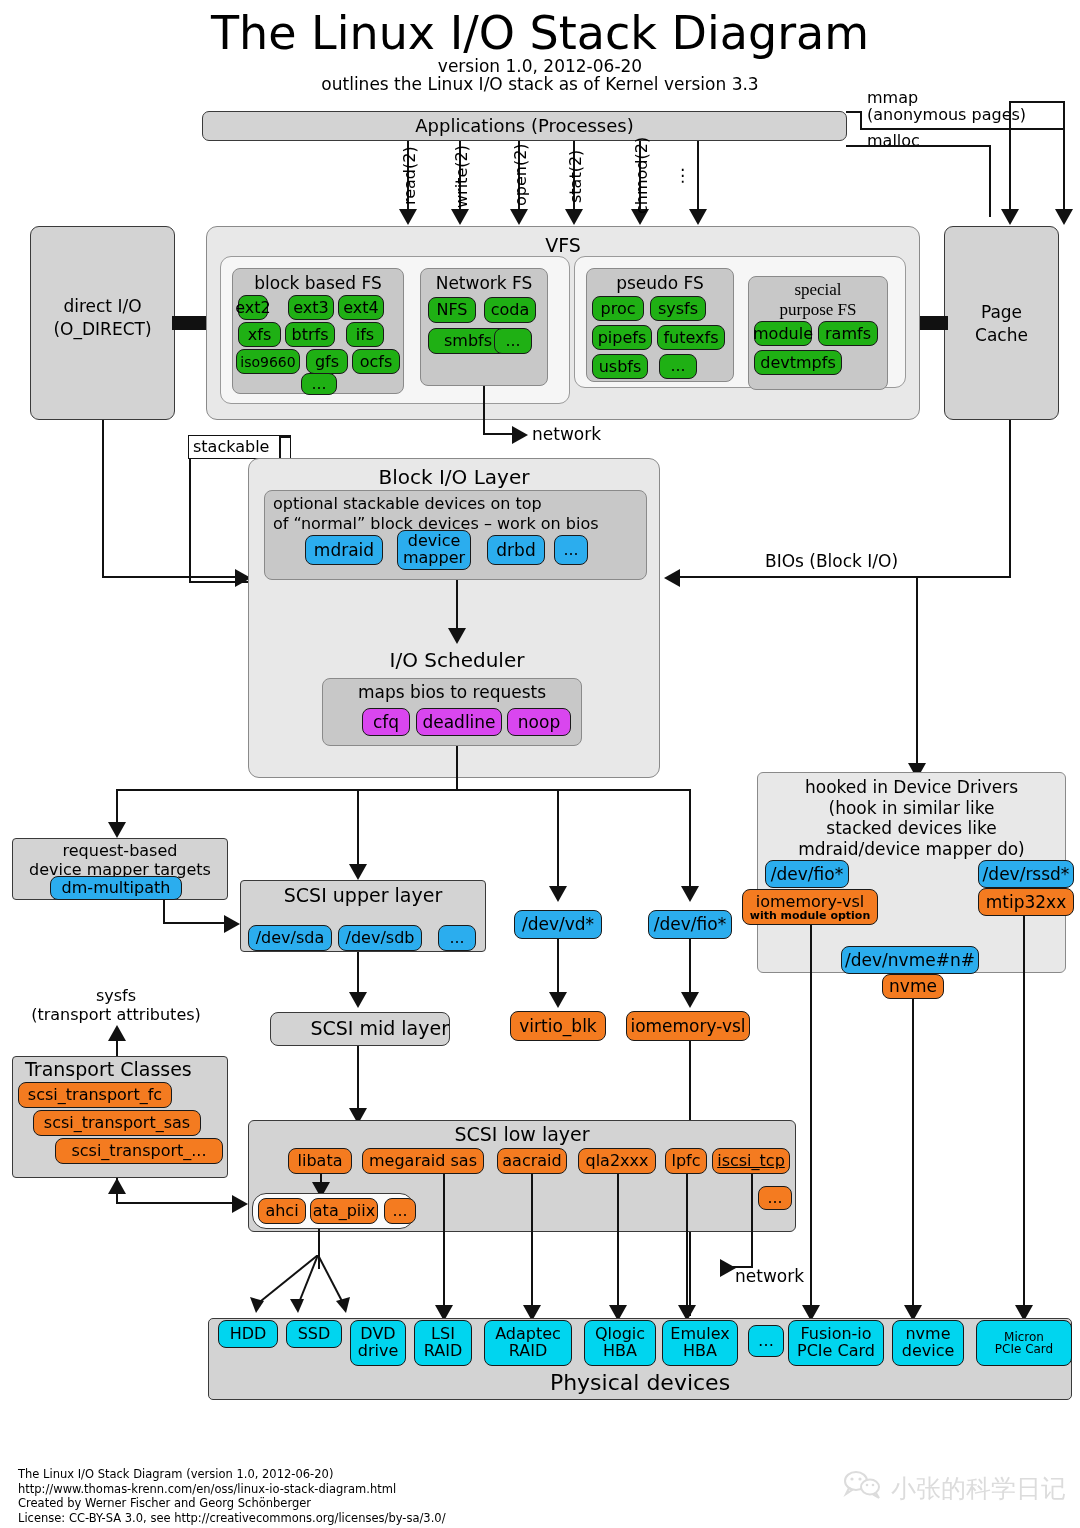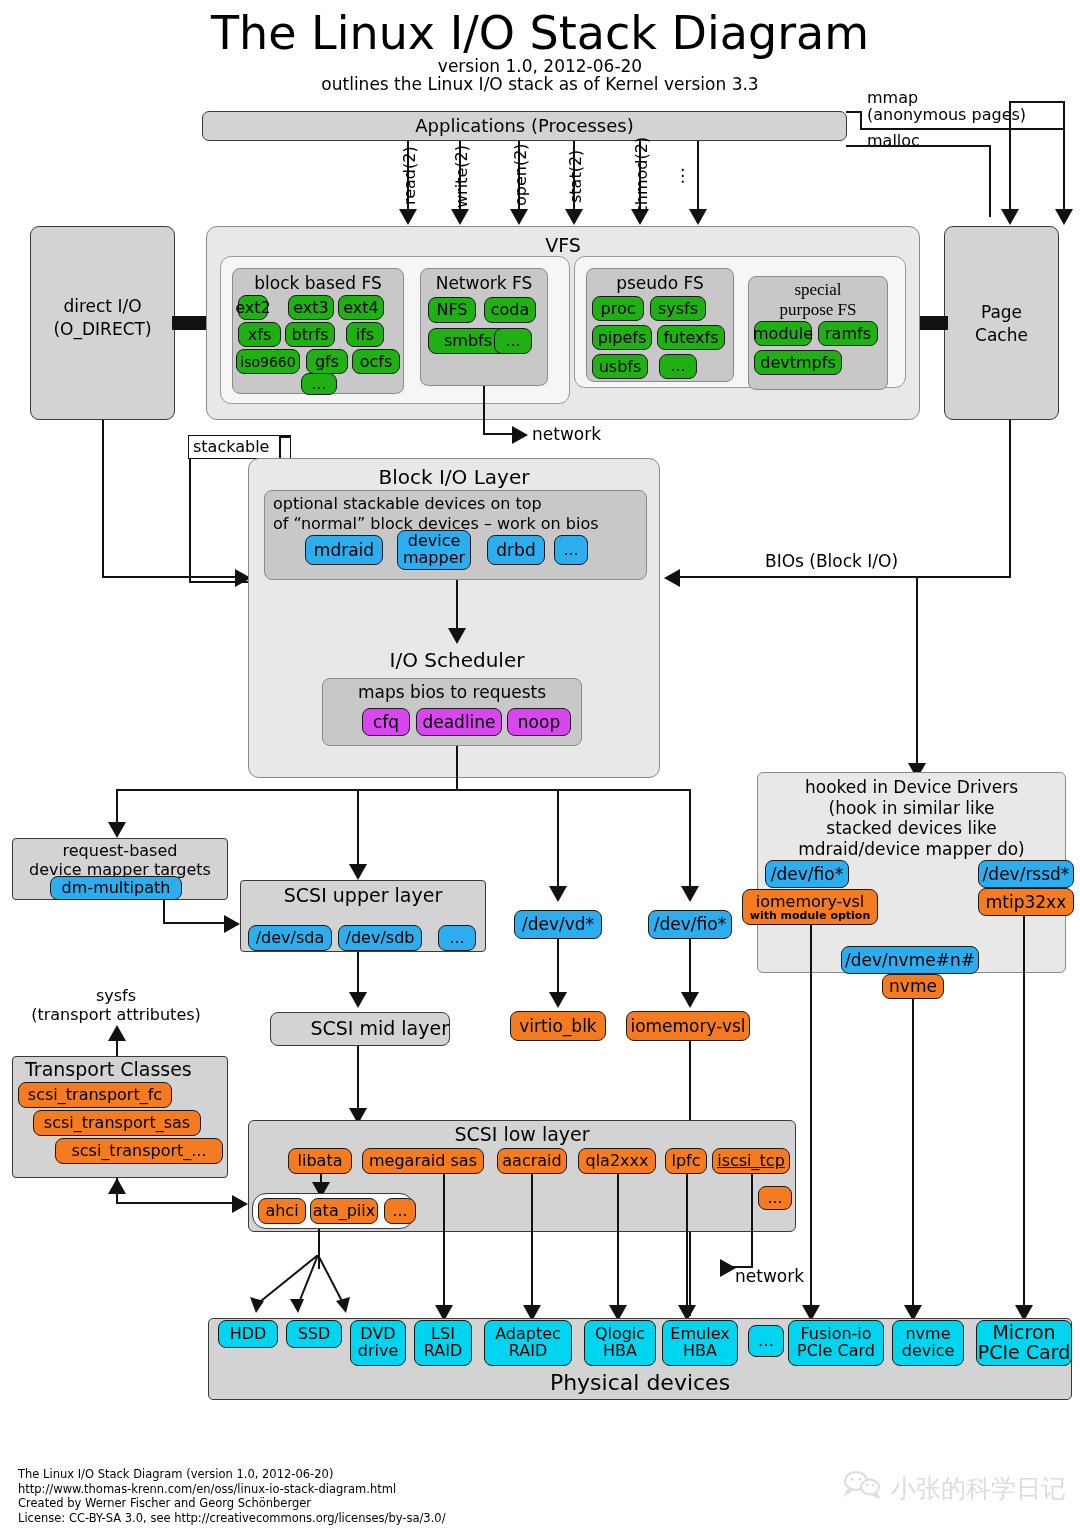--- a/index.html
+++ b/index.html
@@ -399,21 +399,21 @@
   </div>
   <div class="pill cyan" style="left:748px;top:1325px;width:36px;height:32px;font-size:16px;">…</div>
   <div class="pill cyan" style="left:788px;top:1320px;width:96px;height:46px;font-size:16px;flex-direction:column;line-height:1.04;">
     <span>Fusion-io</span>
     <span>PCIe Card</span>
   </div>
   <div class="pill cyan" style="left:892px;top:1320px;width:72px;height:46px;font-size:16px;flex-direction:column;line-height:1.04;">
     <span>nvme</span>
     <span>device</span>
   </div>
-  <div class="pill cyan" style="left:976px;top:1320px;width:96px;height:46px;font-size:19px;flex-direction:column;line-height:1.04;">
+  <div class="pill cyan" style="left:976px;top:1320px;width:96px;height:46px;font-size:12px;flex-direction:column;line-height:1.04;">
     <span>Micron</span>
     <span>PCIe Card</span>
   </div>
 
   <div class="abs" id="footer">
     <div>The Linux I/O Stack Diagram (version 1.0, 2012-06-20)</div>
     <div>http://www.thomas-krenn.com/en/oss/linux-io-stack-diagram.html</div>
     <div>Created by Werner Fischer and Georg Schönberger</div>
     <div>License: CC-BY-SA 3.0, see http://creativecommons.org/licenses/by-sa/3.0/</div>
   </div>

